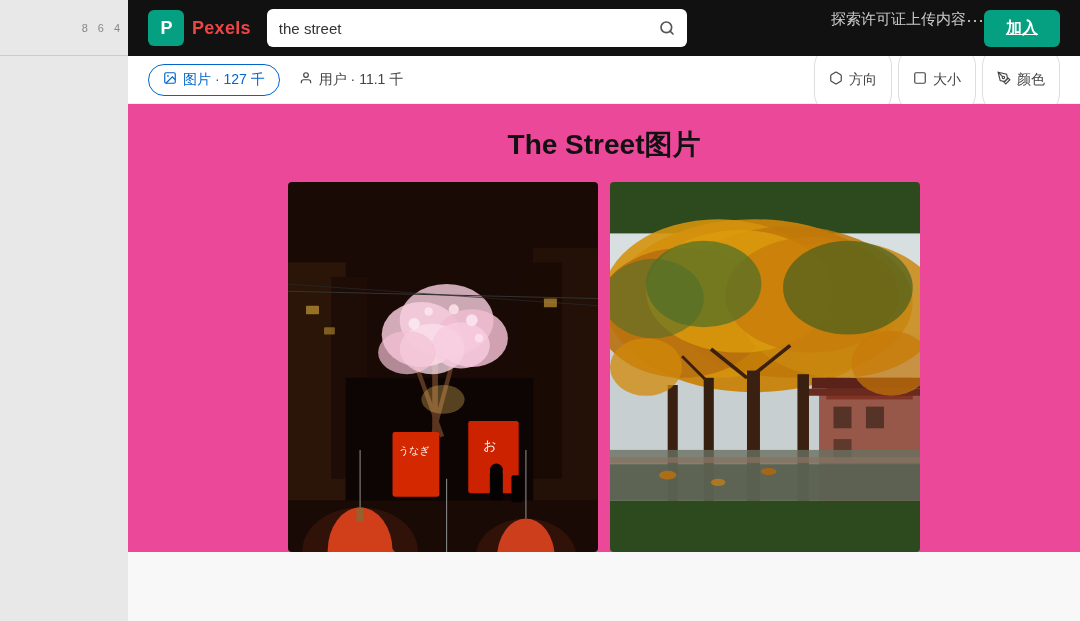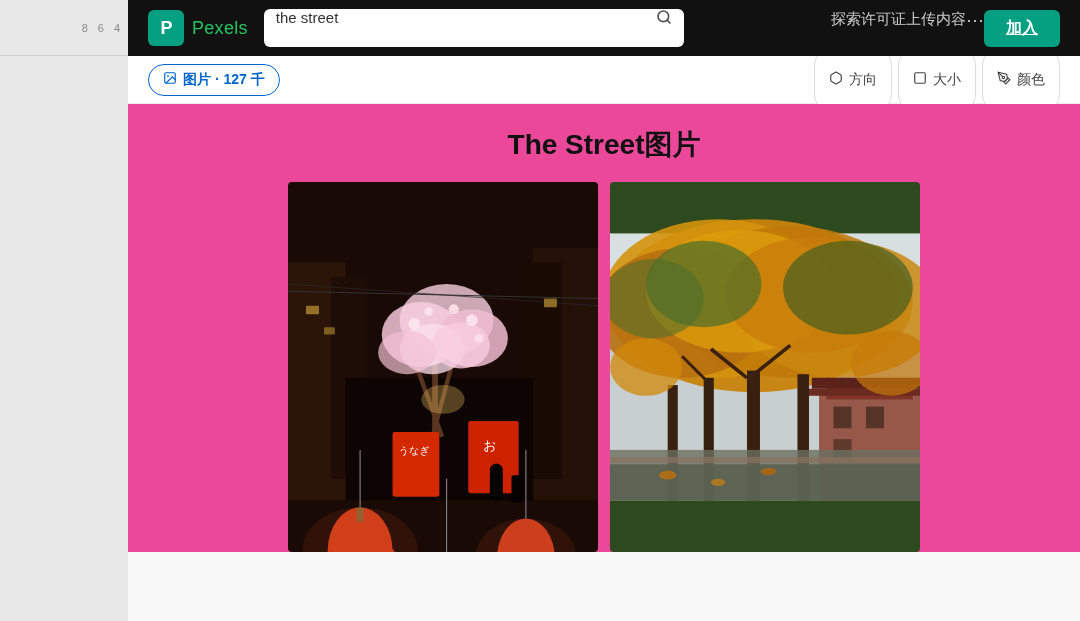--- a/index.html
+++ b/index.html
@@ -29,30 +29,30 @@
       border-radius: 6px;
       display: flex;
       align-items: center;
       justify-content: center;
       color: white;
       font-weight: 900;
       font-size: 18px;
       letter-spacing: -1px;
     }
     .logo-text {
-      color: #22c55e;
+      color: #ef4444;
       font-size: 18px;
-      font-weight: 400;
+      font-weight: 700;
       letter-spacing: 0.3px;
     }
     .search-bar {
       flex: 1;
       max-width: 420px;
       display: flex;
-      align-items: flex-start;
+      align-items: center;
       background: white;
       border-radius: 6px;
       padding: 0 12px;
       height: 38px;
       gap: 8px;
     }
     .search-input {
       border: none;
       outline: none;
       flex: 1;
@@ -116,21 +116,21 @@
       border-radius: 20px;
       font-size: 14px;
       cursor: pointer;
       color: #444;
       border: 1.5px solid transparent;
       background: none;
     }
     .filter-tab.active {
       border-color: #0066cc;
       color: #0066cc;
-      font-weight: 700;
+      font-weight: 400;
     }
     .filter-divider {
       flex: 1;
     }
     .filter-right {
       display: flex;
       align-items: center;
       gap: 6px;
       margin-left: auto;
     }
@@ -269,20 +269,29 @@
           <svg width="14" height="14" viewBox="0 0 24 24" fill="#0066cc">
               <rect x="3" y="3" width="18" height="18" rx="2" ry="2" fill="none" stroke="#0066cc" stroke-width="2"></rect>
               <circle cx="8.5" cy="8.5" r="1.5" fill="#0066cc"></circle>
               <polyline points="21 15 16 10 5 21" fill="none" stroke="#0066cc" stroke-width="2"></polyline>
             </svg>
         </span>
         <span>图片 · 127 千</span>
       </button>
 
 
+      <button class="filter-tab">
+        <span>
+          <svg width="14" height="14" viewBox="0 0 24 24" fill="none" stroke="#444" stroke-width="2">
+              <path d="M20 21v-2a4 4 0 0 0-4-4H8a4 4 0 0 0-4 4v2"></path>
+              <circle cx="12" cy="7" r="4"></circle>
+            </svg>
+        </span>
+        <span>用户 · 11.1 千</span>
+      </button>
 
       <div class="filter-divider"></div>
 
       <div class="filter-right">
         <button class="filter-btn">
           <span>
             <svg width="14" height="14" viewBox="0 0 24 24" fill="none" stroke="#444" stroke-width="2">
                 <path d="M21 16V8a2 2 0 0 0-1-1.73l-7-4a2 2 0 0 0-2 0l-7 4A2 2 0 0 0 3 8v8a2 2 0 0 0 1 1.73l7 4a2 2 0 0 0 2 0l7-4A2 2 0 0 0 21 16z"></path>
               </svg>
           </span>

